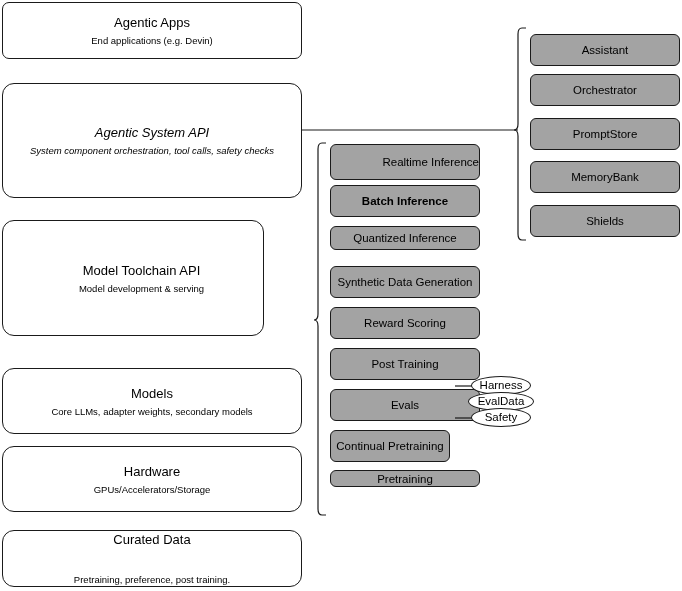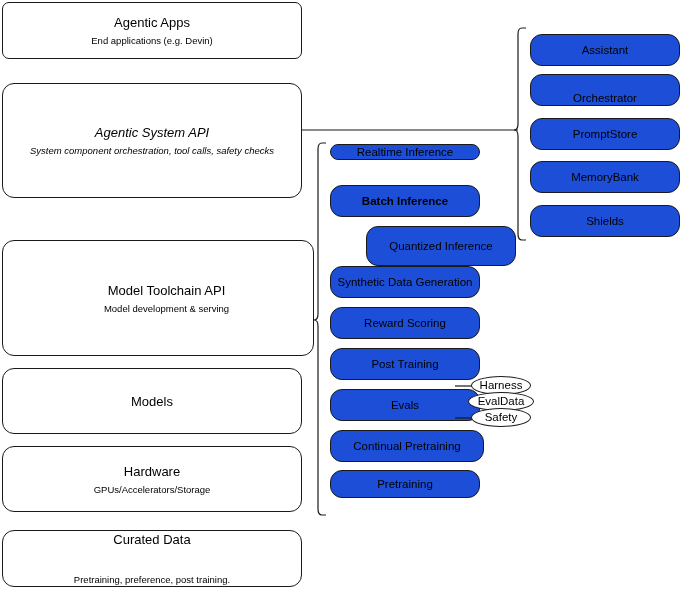--- a/index.html
+++ b/index.html
@@ -42,22 +42,22 @@
   .layer-sub {
     font-size: 9.5px;
     line-height: 13px;
     color: #000;
     margin-top: 3px;
   }
   .pill-box {
     position: absolute;
     box-sizing: border-box;
     border: 1.2px solid #1a1a1a;
-    border-radius: 12px;
-    background: #1d4ed8;
+    border-radius: 6px;
+    background: #a3a3a3;
     display: flex;
     align-items: center;
     justify-content: center;
     text-align: center;
     font-size: 11.5px;
     line-height: 14px;
   }
   .ellipse-box {
     position: absolute;
     box-sizing: border-box;
@@ -106,71 +106,72 @@
   <div class="layer-box" style="left:2px; top:2px; width:300px; height:57px;border-radius:7px;">
     <div class="layer-title">Agentic Apps</div>
     <div class="layer-sub">End applications (e.g. Devin)</div>
   </div>
 
   <div class="layer-box" style="left:2px; top:83px; width:300px; height:115px;font-style:italic;">
     <div class="layer-title">Agentic System API</div>
     <div class="layer-sub">System component orchestration, tool calls, safety checks</div>
   </div>
 
-  <div class="layer-box" style="left:2px; top:240px; width:312px; height:116px;padding-left:17px;">
+  <div class="layer-box" style="left:2px; top:220px; width:262px; height:116px;padding-left:17px;">
     <div class="layer-title">Model Toolchain API</div>
     <div class="layer-sub">Model development &amp; serving</div>
   </div>
 
   <div class="layer-box" style="left:2px; top:368px; width:300px; height:66px;">
     <div class="layer-title">Models</div>
+    <div class="layer-sub">Core LLMs, adapter weights, secondary models</div>
   </div>
 
   <div class="layer-box" style="left:2px; top:446px; width:300px; height:66px;">
     <div class="layer-title">Hardware</div>
     <div class="layer-sub">GPUs/Accelerators/Storage</div>
   </div>
 
   <div class="layer-box" style="left:2px; top:530px; width:300px; height:57px;justify-content:space-between;">
     <div class="layer-title">Curated Data</div>
     <div class="layer-sub">Pretraining, preference, post training.</div>
   </div>
 
-  <div class="pill-box" style="left:330px; top:144px; width:150px; height:16px;">
+  <div class="pill-box" style="left:330px; top:144px; width:150px; height:36px;justify-content:flex-end;">
     <span>Realtime Inference</span>
   </div>
   <div class="pill-box" style="left:330px; top:185px; width:150px; height:32px;font-weight:bold;">
     <span>Batch Inference</span>
   </div>
-  <div class="pill-box" style="left:330px; top:226px; width:150px; height:40px;margin-left:36px;">
+  <div class="pill-box" style="left:330px; top:226px; width:150px; height:24px;">
     <span>Quantized Inference</span>
   </div>
   <div class="pill-box" style="left:330px; top:266px; width:150px; height:32px;">
     <span>Synthetic Data Generation</span>
   </div>
   <div class="pill-box" style="left:330px; top:307px; width:150px; height:32px;align-items:center;">
     <span>Reward Scoring</span>
   </div>
   <div class="pill-box" style="left:330px; top:348px; width:150px; height:32px;">
     <span>Post Training</span>
   </div>
   <div class="pill-box" style="left:330px; top:389px; width:150px; height:32px;">
     <span>Evals</span>
   </div>
-  <div class="pill-box" style="left:330px; top:430px; width:154px; height:32px;">
+  <div class="pill-box" style="left:330px; top:430px; width:120px; height:32px;">
     <span>Continual Pretraining</span>
   </div>
-  <div class="pill-box" style="left:330px; top:470px; width:150px; height:28px;">
+  <div class="pill-box" style="left:330px; top:470px; width:150px; height:17px;">
     <span>Pretraining</span>
   </div>
 
   <div class="pill-box" style="left:530px; top:34px; width:150px; height:32px;">
     <span>Assistant</span>
   </div>
-  <div class="pill-box" style="left:530px; top:74px; width:150px; height:32px;align-items:flex-end;">
+  <div class="pill-box" style="left:530px; top:74px; width:150px; height:32px;">
     <span>Orchestrator</span>
   </div>
   <div class="pill-box" style="left:530px; top:118px; width:150px; height:32px;">
     <span>PromptStore</span>
   </div>
   <div class="pill-box" style="left:530px; top:161px; width:150px; height:32px;">
     <span>MemoryBank</span>
   </div>
   <div class="pill-box" style="left:530px; top:205px; width:150px; height:32px;">
     <span>Shields</span>

